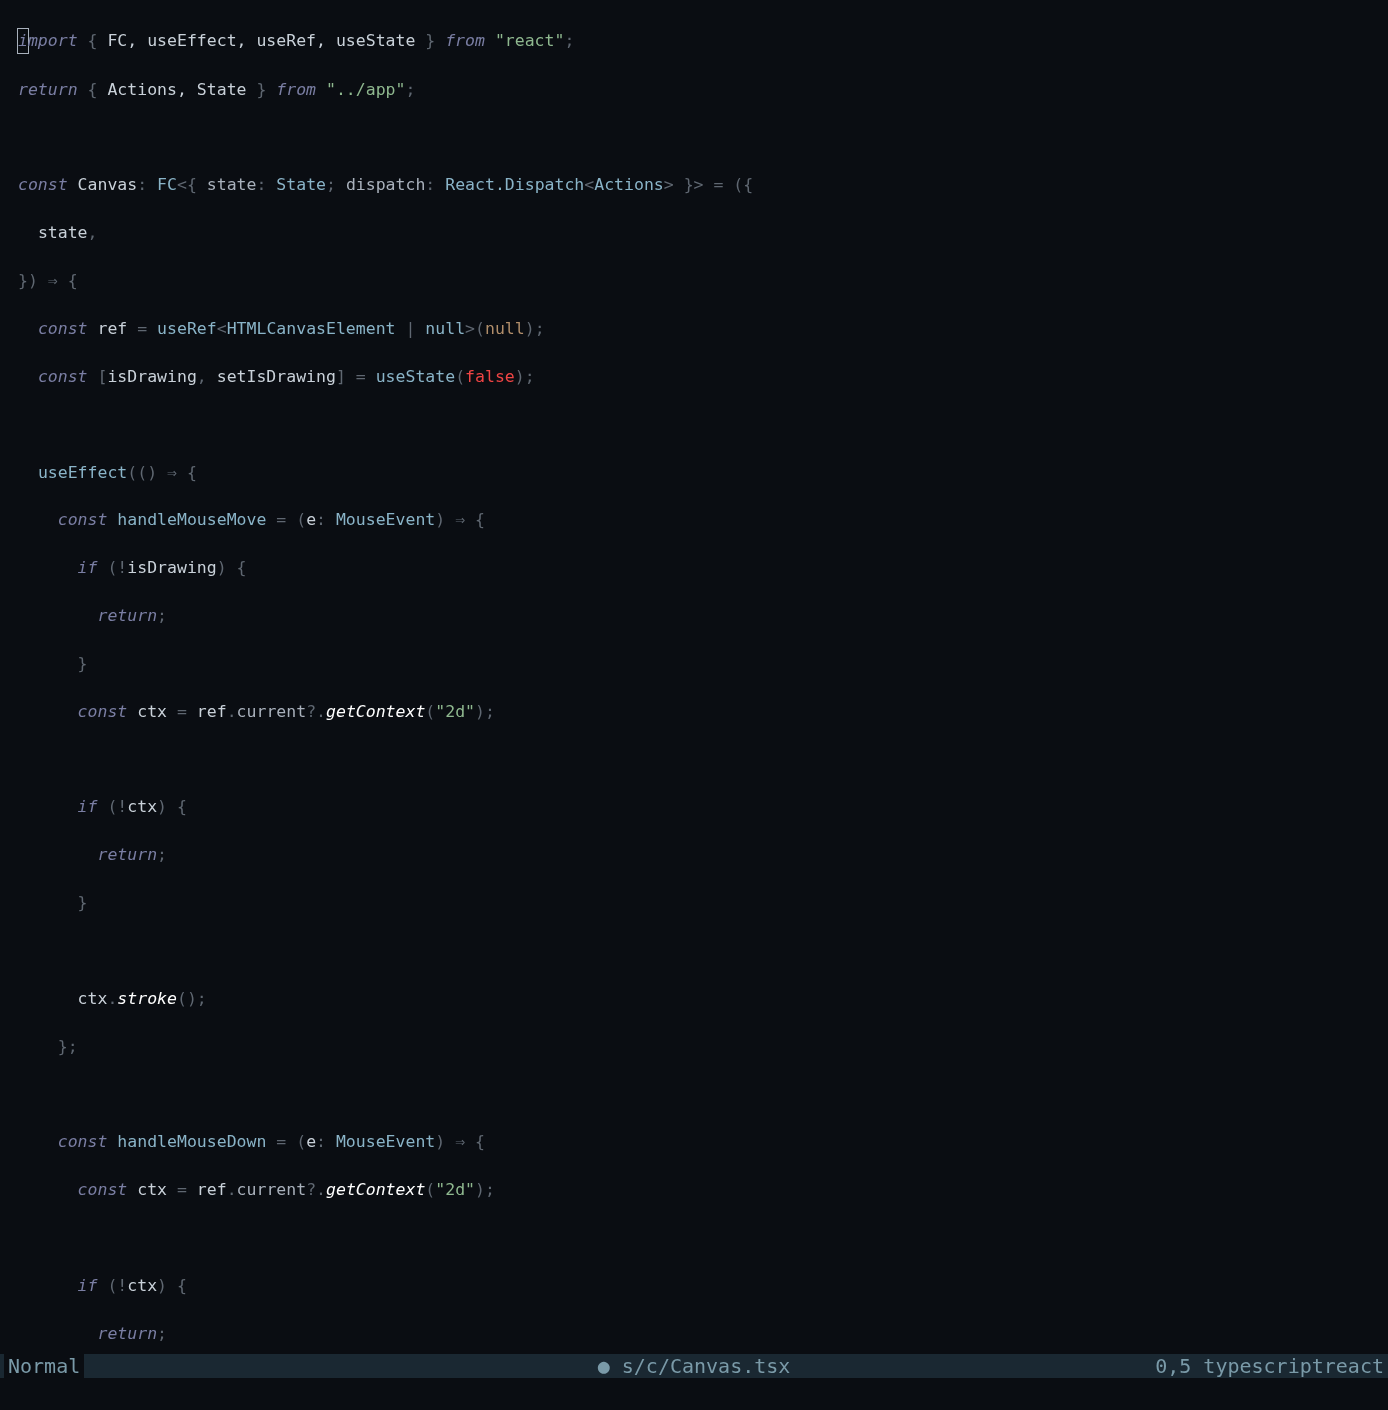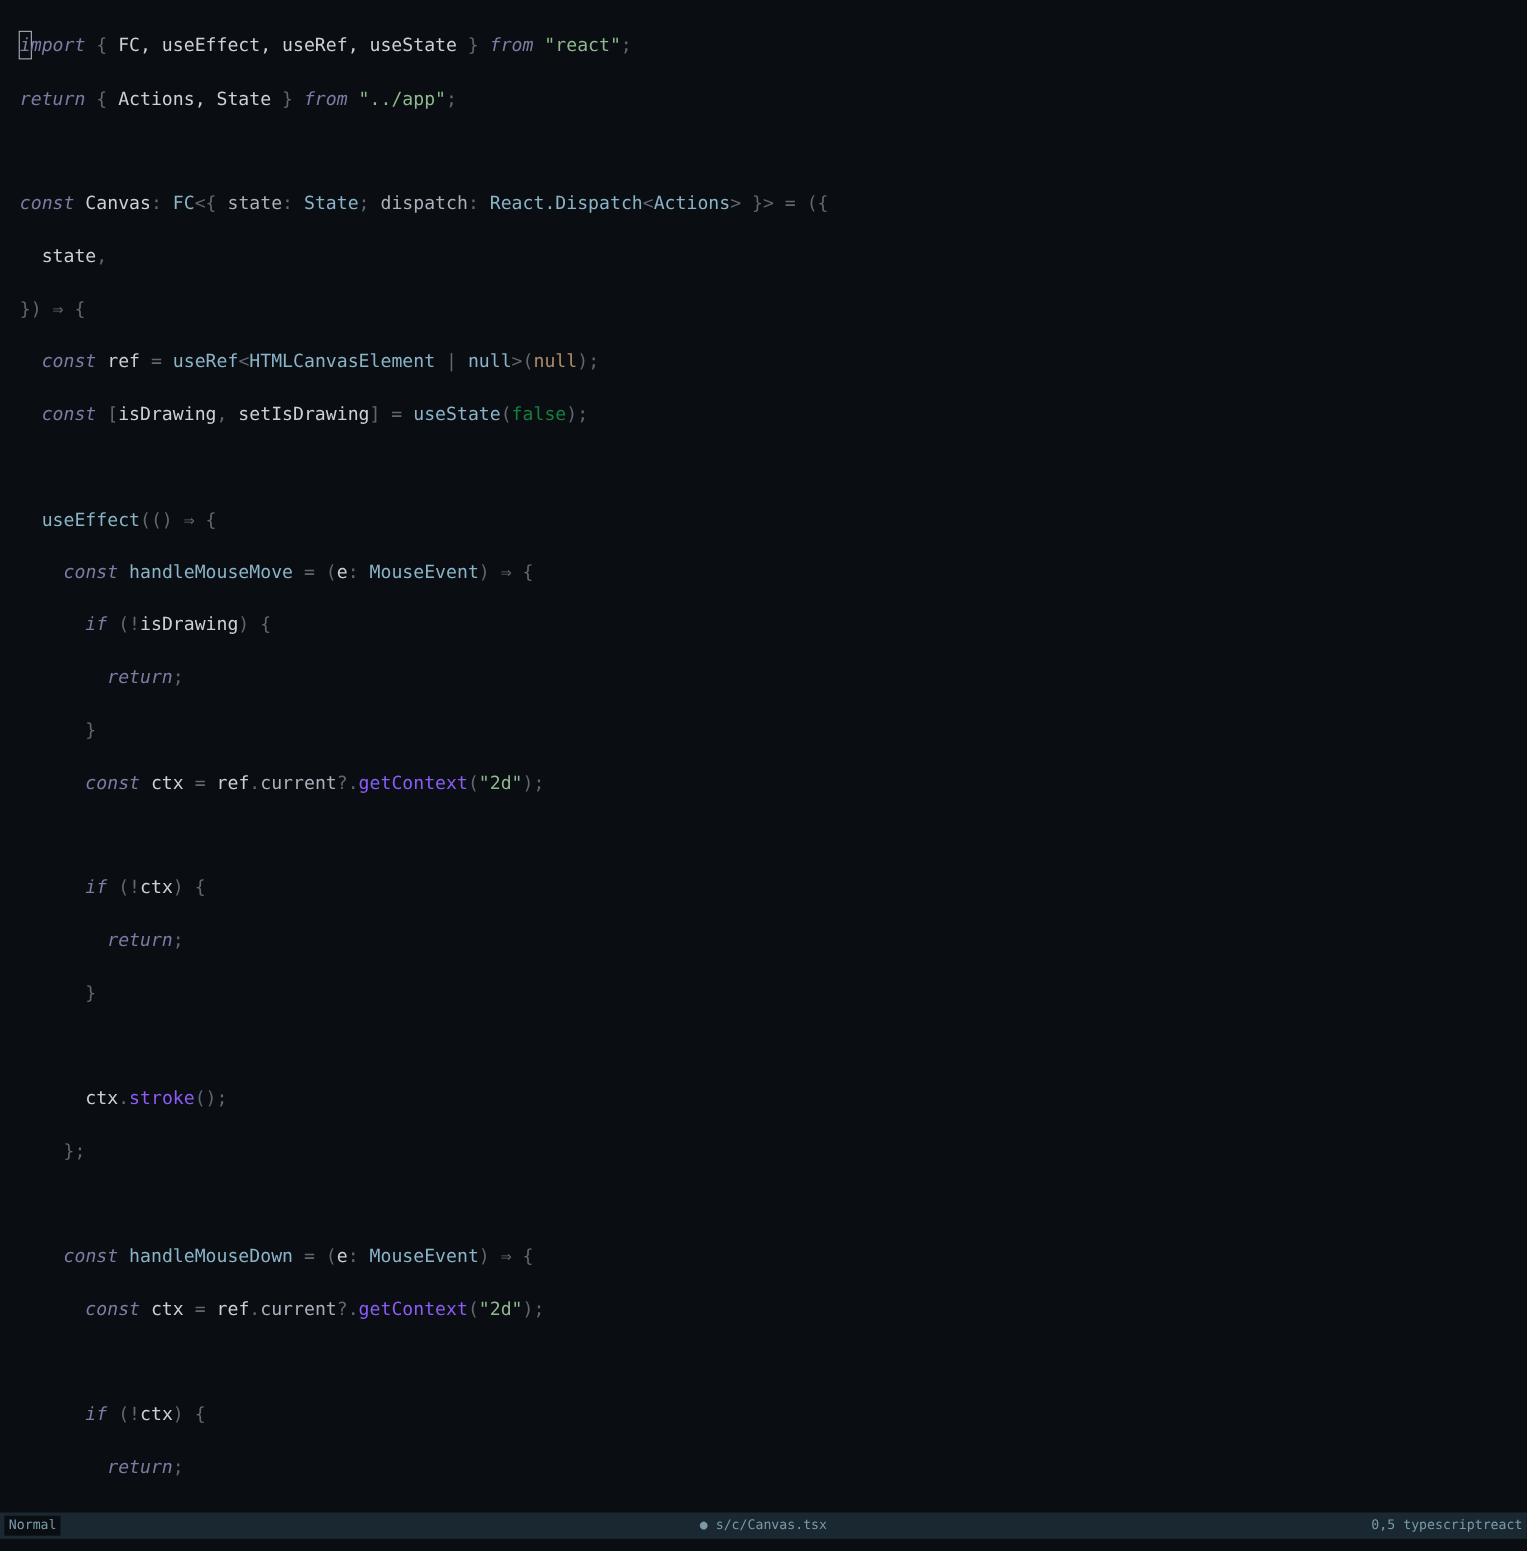--- a/index.html
+++ b/index.html
@@ -14,45 +14,45 @@
     color: #a9b1bc;
   }
   .editor {
     padding: 4px 0 0 0;
     white-space: pre;
   }
   .line { padding-left: 18px; }
   .kw { color: #7a7ea3; font-style: italic; }
   .id { color: #c9d1d9; }
   .fn { color: #8ab4c8; }
-  .fni { color: #8b5cf6; }
+  .fni { color: #ffffff; font-style: italic; }
   .str { color: #8fb88f; }
   .type { color: #8ab4c8; }
   .punc { color: #5f6771; }
   .const { color: #b08d6a; }
   .prop { color: #a9b1bc; }
   .param { color: #c9d1d9; }
-  .bool { color: #15803d; text-align: right; }
+  .bool { color: #ef4444; text-align: right; }
   .cursor {
     display: inline-block;
     border: 1px solid #a9b1bc;
     margin-left: -1px;
     margin-right: -1px;
   }
   .statusbar {
     position: absolute;
-    bottom: 11px;
+    bottom: 32px;
     left: 0;
     right: 0;
     height: 24px;
     background: #1a2832;
     color: #7a9aa8;
     display: flex;
     align-items: center;
-    font-size: 12px;
+    font-size: 20px;
     padding: 0 4px;
   }
   .sb-mode { flex: 0 0 auto; margin-right: auto; background:#0a0d12; padding:0 4px; color:#7a9aa8;}
   .sb-file { position: absolute; left: 50%; transform: translateX(-50%); }
   .sb-right { margin-left: auto; }
   .dot { color: #7a9aa8; }
 </style>
 </head>
 <body>
 

